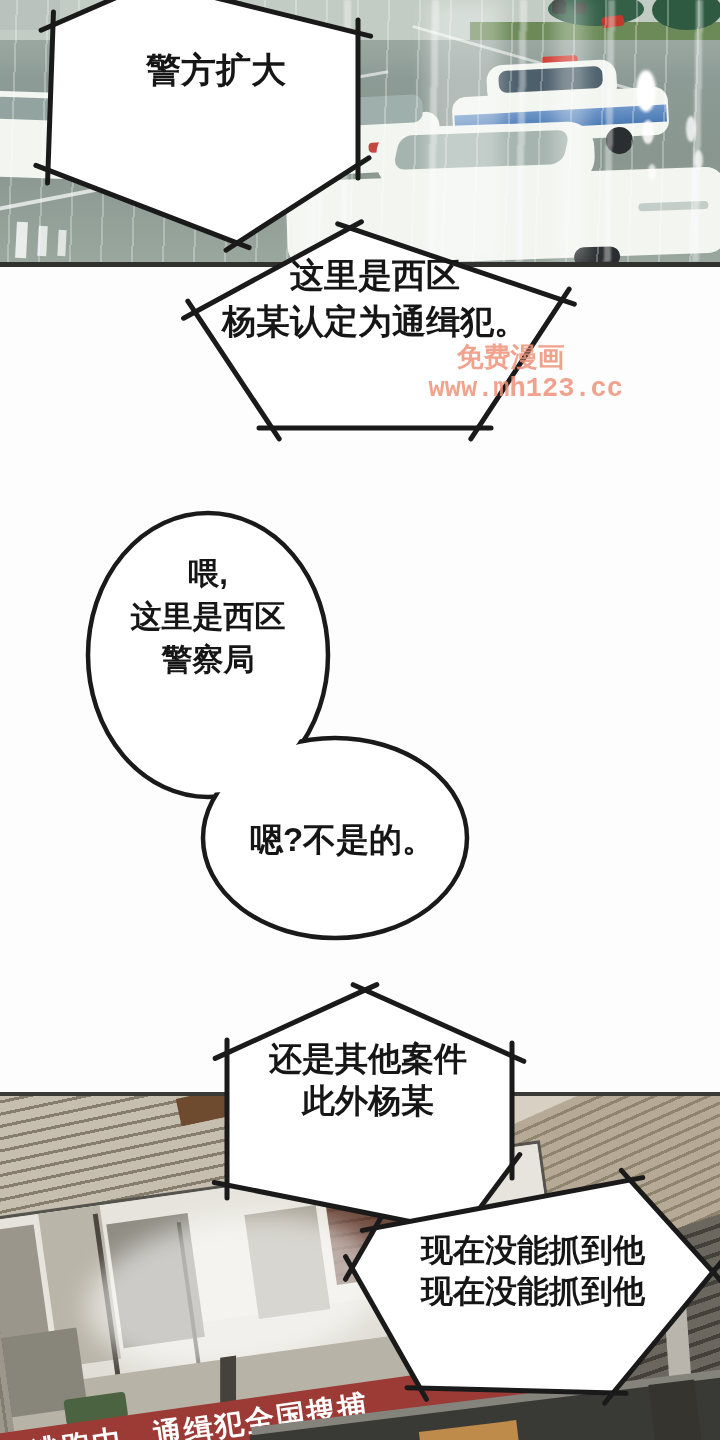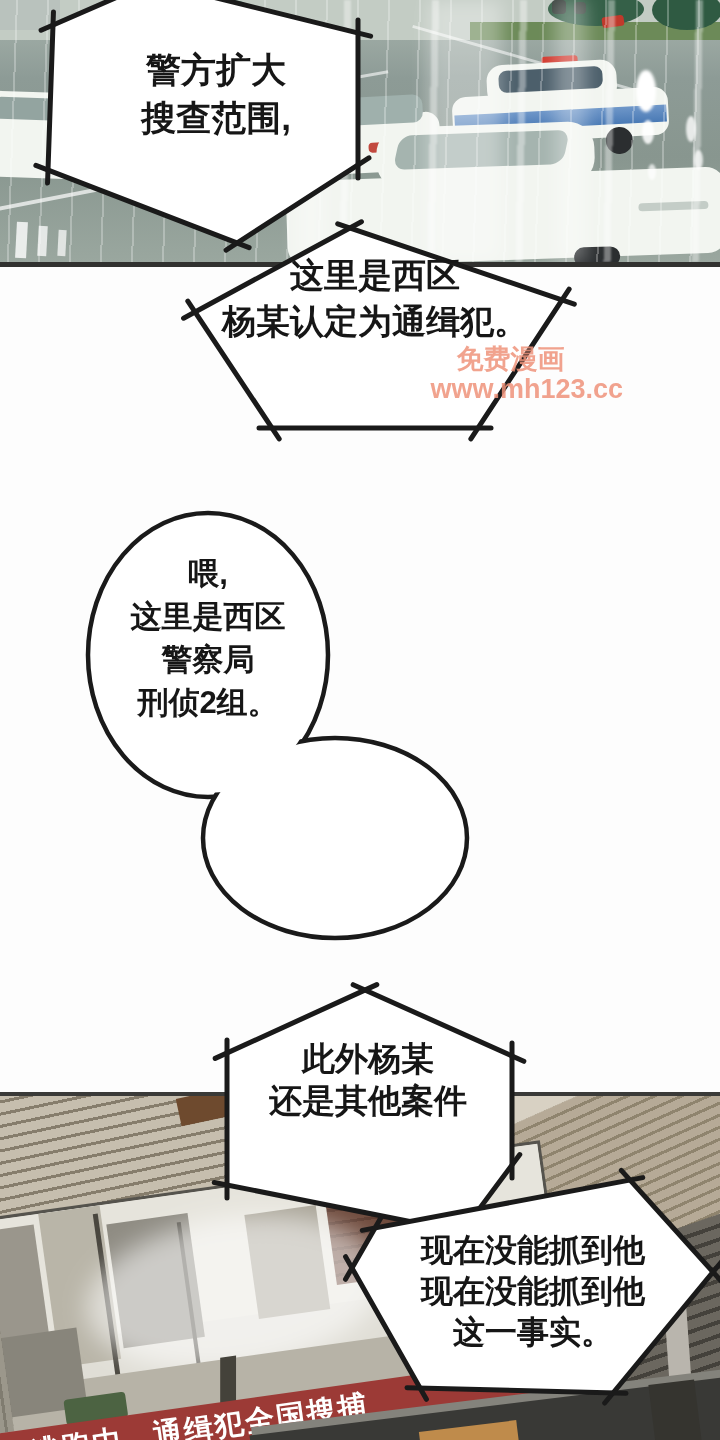--- a/index.html
+++ b/index.html
@@ -34,21 +34,21 @@
       overflow:hidden;background:#e0ded6;box-shadow:0 0 0 3px #55534d;}
   .banner{position:absolute;left:0;top:212px;width:600px;height:48px;display:flex;align-items:center;
           padding-left:56px;box-sizing:border-box;}
   .banner span{font-weight:700;font-size:29px;letter-spacing:2px;white-space:nowrap;}
 
   
   #bubbles{position:absolute;left:0;top:0;z-index:20;pointer-events:none;}
   .btext{position:absolute;text-align:center;font-weight:700;color:#161616;z-index:30;}
   .btext span{display:block;white-space:nowrap;}
   .watermark{position:absolute;left:398px;top:344px;width:225px;text-align:center;z-index:40;
-             font-weight:700;opacity:.85;line-height:30px;}
+             font-weight:700;opacity:.85;line-height:30px;font-family:Liberation Mono, monospace;}
   .watermark span{display:block;white-space:nowrap;}
 </style>
 </head>
 <body>
 
 <div class="page">
 
   <div class="panel-top">
     <div class="abs" style="left:0;top:0;width:720px;height:40px;background:#c3ccc4;"></div>
     <div class="abs" style="left:0;top:0;width:60px;height:30px;background:#b9c2bd;"></div>
@@ -189,45 +189,45 @@
         <line x1="621.2918716861836" y1="1170.3476168087818" x2="721.7081283138164" y2="1281.6523831912182" stroke="#1a1a1a" stroke-width="5" stroke-linecap="round"></line>
         <line x1="721.2815988106425" y1="1261.9792654391226" x2="604.7184011893575" y2="1403.0207345608774" stroke="#1a1a1a" stroke-width="5" stroke-linecap="round"></line>
         <line x1="625.995639661515" y1="1393.33667460263" x2="407.0043603384849" y2="1387.66332539737" stroke="#1a1a1a" stroke-width="5" stroke-linecap="round"></line>
         <line x1="426.40916343575145" y1="1399.3102884160319" x2="345.59083656424855" y2="1256.6897115839681" stroke="#1a1a1a" stroke-width="5" stroke-linecap="round"></line>
         <line x1="345.51987538464493" y1="1279.2697819397479" x2="381.48012461535507" y2="1216.7302180602521" stroke="#1a1a1a" stroke-width="5" stroke-linecap="round"></line>
       </g>
     </svg>
 
   <div class="btext" style="left:56px;top:46px;width:320px;font-size:35px;line-height:48px;">
     <span>警方扩大</span>
-    <span>搜查范围,</span>
   </div>
 
   <div class="btext" style="left:180px;top:252px;width:390px;font-size:34px;line-height:46px;">
     <span>这里是西区</span>
     <span>杨某认定为通缉犯。</span>
   </div>
 
   <div class="btext" style="left:88px;top:552px;width:240px;font-size:31px;line-height:43px;">
     <span>喂,</span>
     <span>这里是西区</span>
     <span>警察局</span>
-    <span>刑侦2组。</span>
-  </div>
-
+  </div>
+
+  <div class="btext" style="left:205px;top:818px;width:275px;font-size:33px;line-height:44px;">
+    <span>嗯?不是的。</span>
+  </div>
 
   <div class="btext" style="left:222px;top:1038px;width:292px;font-size:33px;line-height:42px;">
+    <span>还是其他案件</span>
     <span>此外杨某</span>
-    <span>还是其他案件</span>
   </div>
 
   <div class="btext" style="left:368px;top:1230px;width:330px;font-size:32px;line-height:41px;">
     <span>现在没能抓到他</span>
     <span>现在没能抓到他</span>
-    <span>这一事实。</span>
   </div>
 
   <div class="watermark" style="color:#ef937b;">
     <span style="font-size:27px;">免费漫画</span>
     <span style="font-size:27px;text-align:right;">www.mh123.cc</span>
   </div>
 
 </div>
 
 </body></html>

